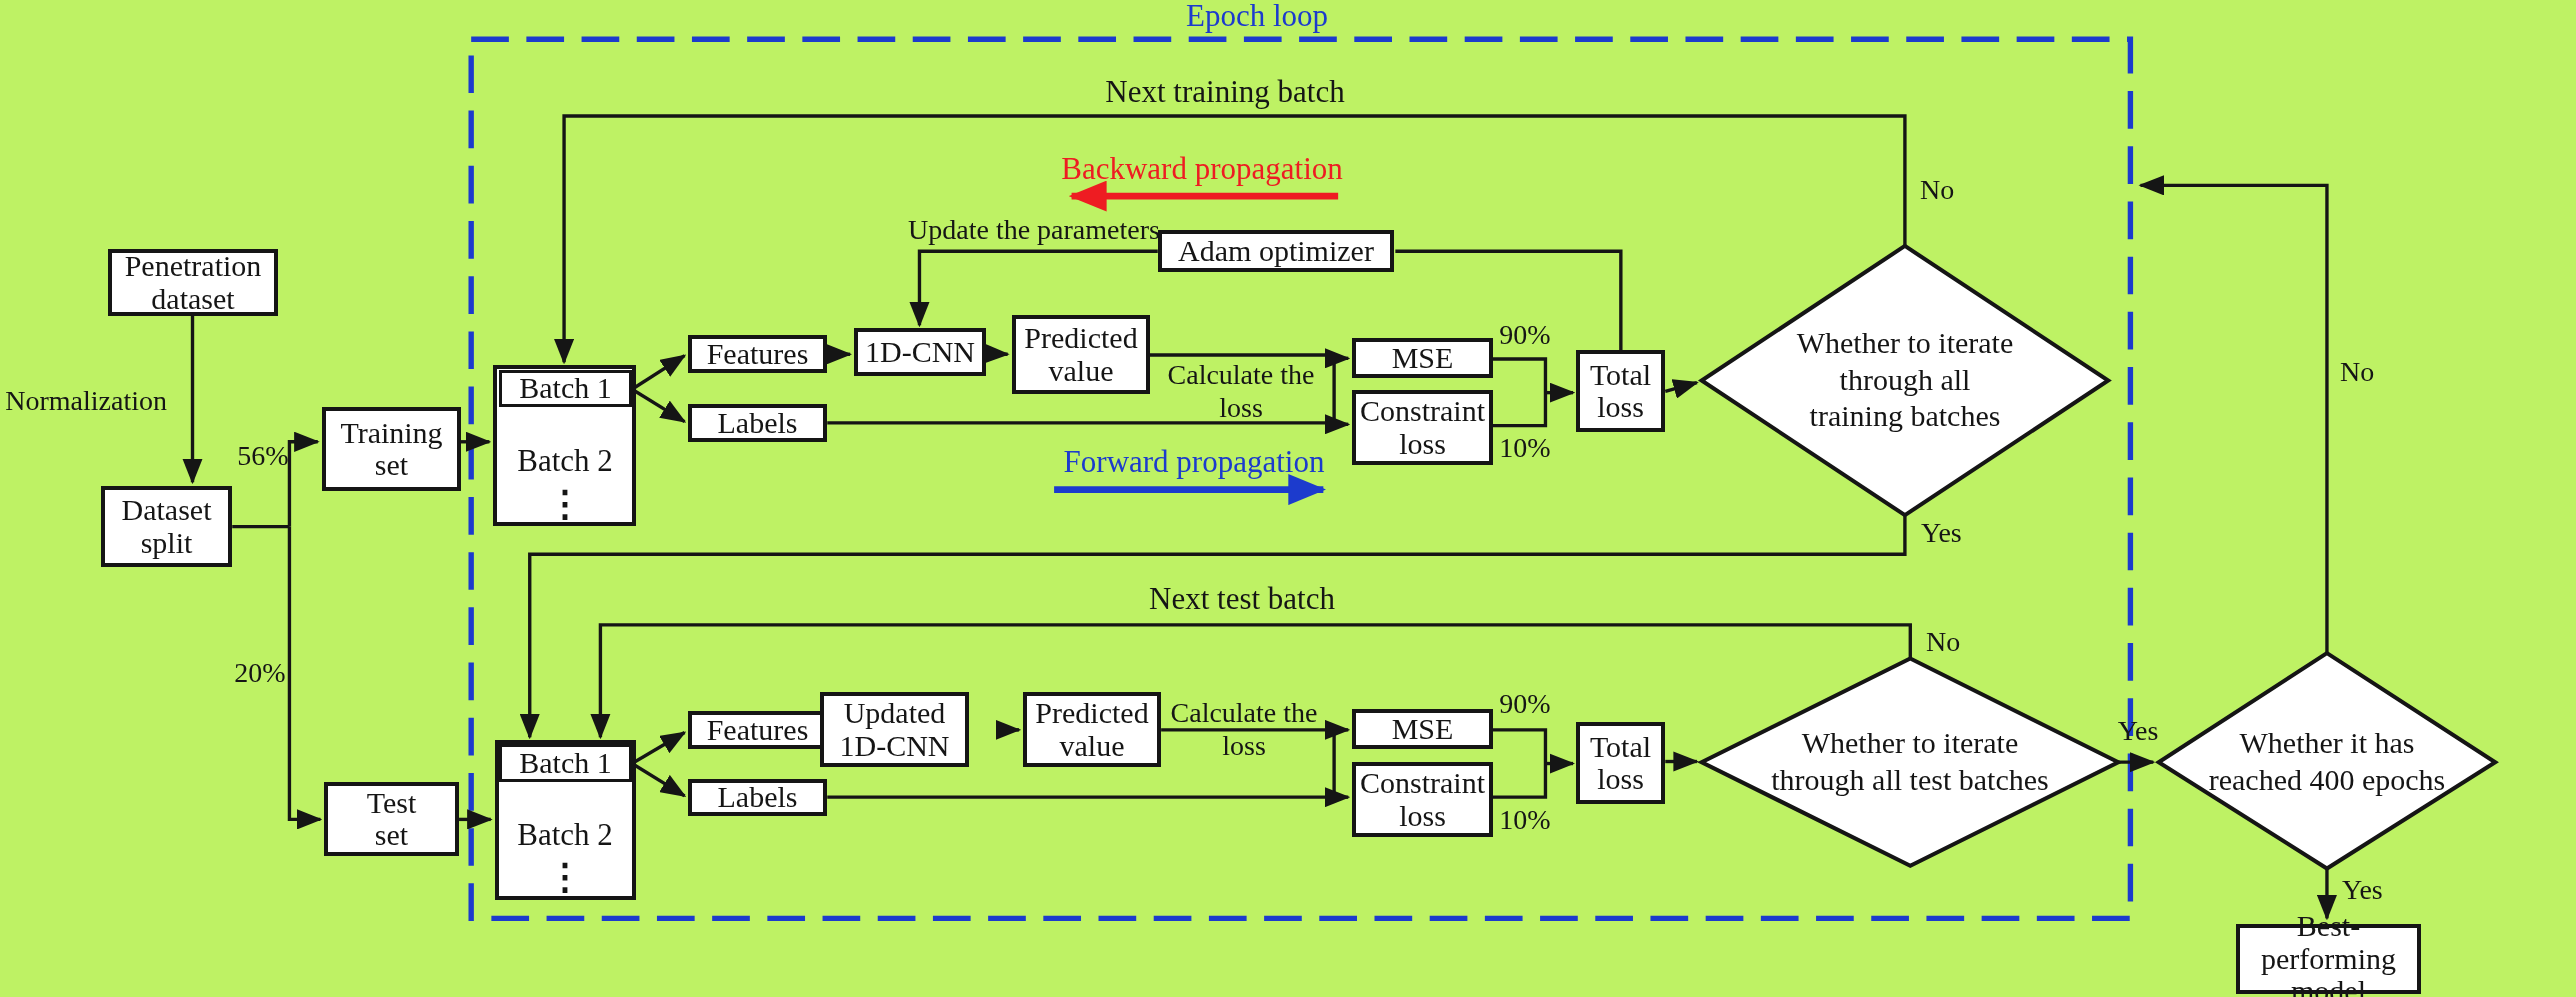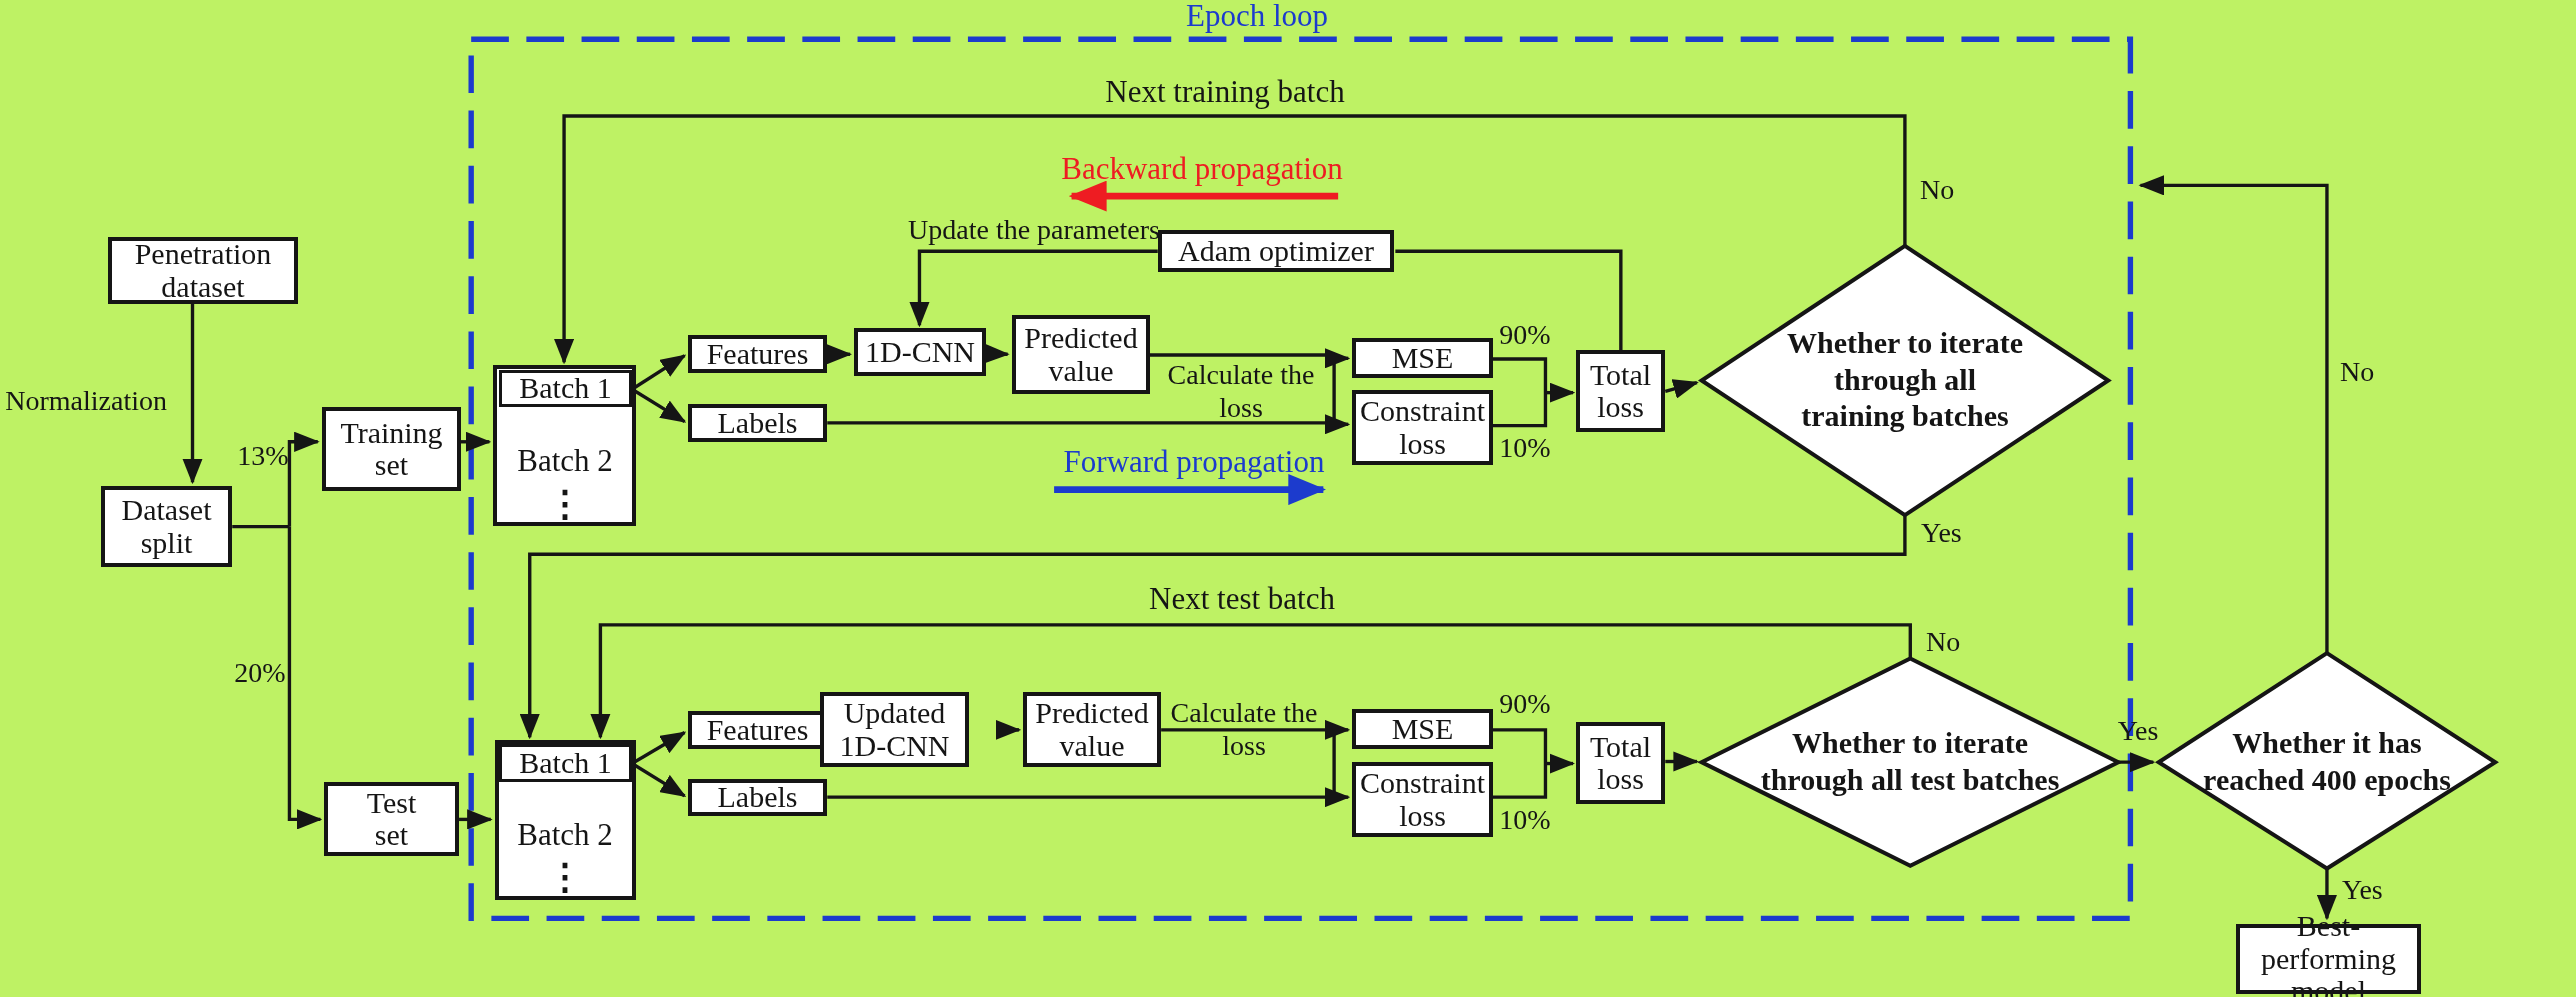--- a/index.html
+++ b/index.html
@@ -24,21 +24,21 @@
     position:absolute;white-space:pre-line;text-align:center;font-size:28px;line-height:1.18;
     transform:translate(-50%,-50%);z-index:3;
   }
   .lbl.anchor-left{transform:translate(0,-50%);text-align:left;}
   .lbl.anchor-right{transform:translate(-100%,-50%);text-align:right;}
   .lbl.big{font-size:31px;}
   .lbl.blue{color:var(--blue);}
   .lbl.red{color:var(--red);}
   .dtxt{
     position:absolute;transform:translate(-50%,-50%);text-align:center;white-space:pre-line;
-    font-size:30px;line-height:1.22;z-index:3;font-weight:bold;
+    font-size:30px;line-height:1.22;z-index:3;
   }
   .dots{font-size:36px;font-weight:bold;line-height:0.9;z-index:3;}
 </style>
 </head>
 <body>
 
 <div id="stage">
 
   <svg id="wires" width="2576" height="998" viewBox="0 0 3827 1482">
     <defs>
@@ -104,26 +104,26 @@
       <polyline points="3457,970 3457,275 3180,275" marker-end="url(#ab)"></polyline>
       <polyline points="3457,1290 3457,1364" marker-end="url(#ab)"></polyline>
     </g>
 
     <line x1="1988" y1="291" x2="1592" y2="291" stroke="var(--red)" stroke-width="10" marker-end="url(#ar)"></line>
     <line x1="1566" y1="727" x2="1966" y2="727" stroke="var(--blue)" stroke-width="10" marker-end="url(#abl)"></line>
   </svg>
 
   <div class="lbl blue big" style="left:1257px;top:16px">Epoch loop</div>
 
-  <div class="bx" style="left:108px;top:237px;width:190px;height:67px">Penetration
+  <div class="bx" style="left:108px;top:249px;width:170px;height:67px">Penetration
 dataset</div>
   <div class="lbl anchor-right" style="left:167px;top:401px">Normalization</div>
   <div class="bx" style="left:101px;top:486px;width:131px;height:81px">Dataset
 split</div>
-  <div class="lbl" style="left:263px;top:456px">13%</div>
+  <div class="lbl" style="left:263px;top:456px">56%</div>
   <div class="lbl" style="left:260px;top:673px">20%</div>
   <div class="bx" style="left:322px;top:407px;width:139px;height:84px">Training
 set</div>
   <div class="bx" style="left:324px;top:782px;width:135px;height:74px">Test
 set</div>
 
   <div class="bx container" style="left:493px;top:365px;width:143px;height:161px"></div>
   <div class="bx inner" style="left:499px;top:370px;width:133px;height:37px">Batch 1</div>
   <div class="lbl big" style="left:565px;top:461px">Batch 2</div>
   <div class="lbl dots" style="left:565px;top:504px">⋮</div>

